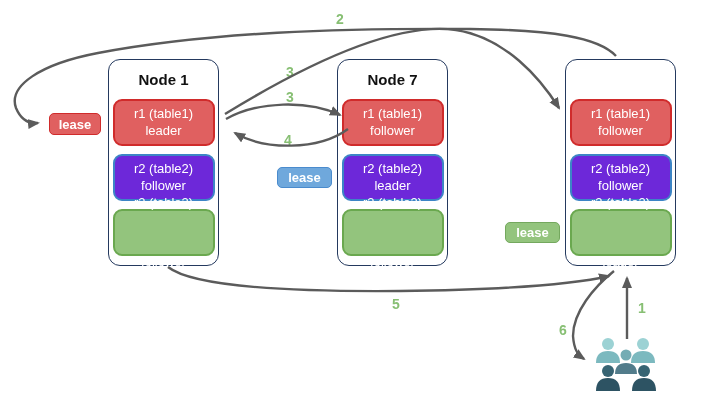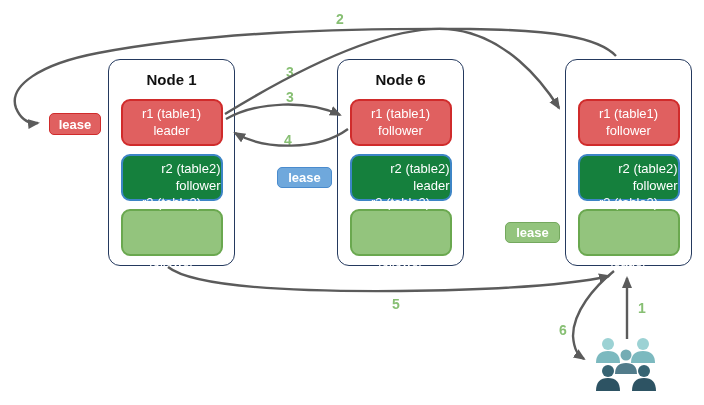--- a/index.html
+++ b/index.html
@@ -1,39 +1,39 @@
 <!DOCTYPE html>
 <html><head>
 <meta charset="utf-8">
 <style>
   html,body{margin:0;padding:0;background:#ffffff;}
   #canvas{
     position:relative;width:704px;height:405px;background:#ffffff;
     font-family:"Liberation Sans", sans-serif;overflow:hidden;
   }
   .node{
-    position:absolute;top:59px;width:127px;height:207px;
+    position:absolute;top:59px;width:111px;height:207px;
     background:#ffffff;border:1.6px solid #24395e;border-radius:12px;
     box-sizing:border-box;
   }
   .node-title{
     position:absolute;top:11px;left:0;right:0;text-align:center;
     font-weight:bold;font-size:15px;color:#111111;
   }
   .reps{
     position:absolute;top:39px;left:0;right:0;
     display:flex;flex-direction:column;align-items:center;gap:8px;
   }
   .rep{
     width:102px;height:47px;border-radius:9px;box-sizing:border-box;
     display:flex;flex-direction:column;align-items:center;justify-content:center;
     color:#ffffff;font-size:13px;line-height:1.25;text-align:center;
   }
   .rep.red{background:#e06060;border:2px solid #d02b2b;}
-  .rep.blue{background:#15803d;border:2px solid #3d85c6;align-items:flex-end;}
+  .rep.blue{background:#6d28d9;border:2px solid #3d85c6;}
   .rep.green{background:#93c47d;border:2px solid #6aa84f;gap:43px;}
   .lease{
     position:absolute;border-radius:5px;box-sizing:border-box;
     color:#ffffff;font-size:13px;display:flex;align-items:center;justify-content:center;font-weight:bold;
   }
   .lease.red{left:49px;top:113px;width:52px;height:22px;background:#e06060;border:1.5px solid #d02b2b;}
   .lease.blue{left:277px;top:167px;width:55px;height:21px;background:#6fa8dc;border:1.5px solid #4a8bcd;}
   .lease.green{left:505px;top:222px;width:55px;height:21px;background:#93c47d;border:1.5px solid #74a85e;}
   .step{
     position:absolute;font-weight:bold;font-size:14px;color:#87bf73;
@@ -59,21 +59,21 @@
         <span>follower</span>
       </div>
       <div class="rep green">
         <span>r3 (table3)</span>
         <span>follower</span>
       </div>
     </div>
   </div>
 
   <div class="node" style="left:337px">
-    <div class="node-title">Node 6</div>
+    <div class="node-title">Node 7</div>
     <div class="reps">
       <div class="rep red">
         <span>r1 (table1)</span>
         <span>follower</span>
       </div>
       <div class="rep blue">
         <span>r2 (table2)</span>
         <span>leader</span>
       </div>
       <div class="rep green">

